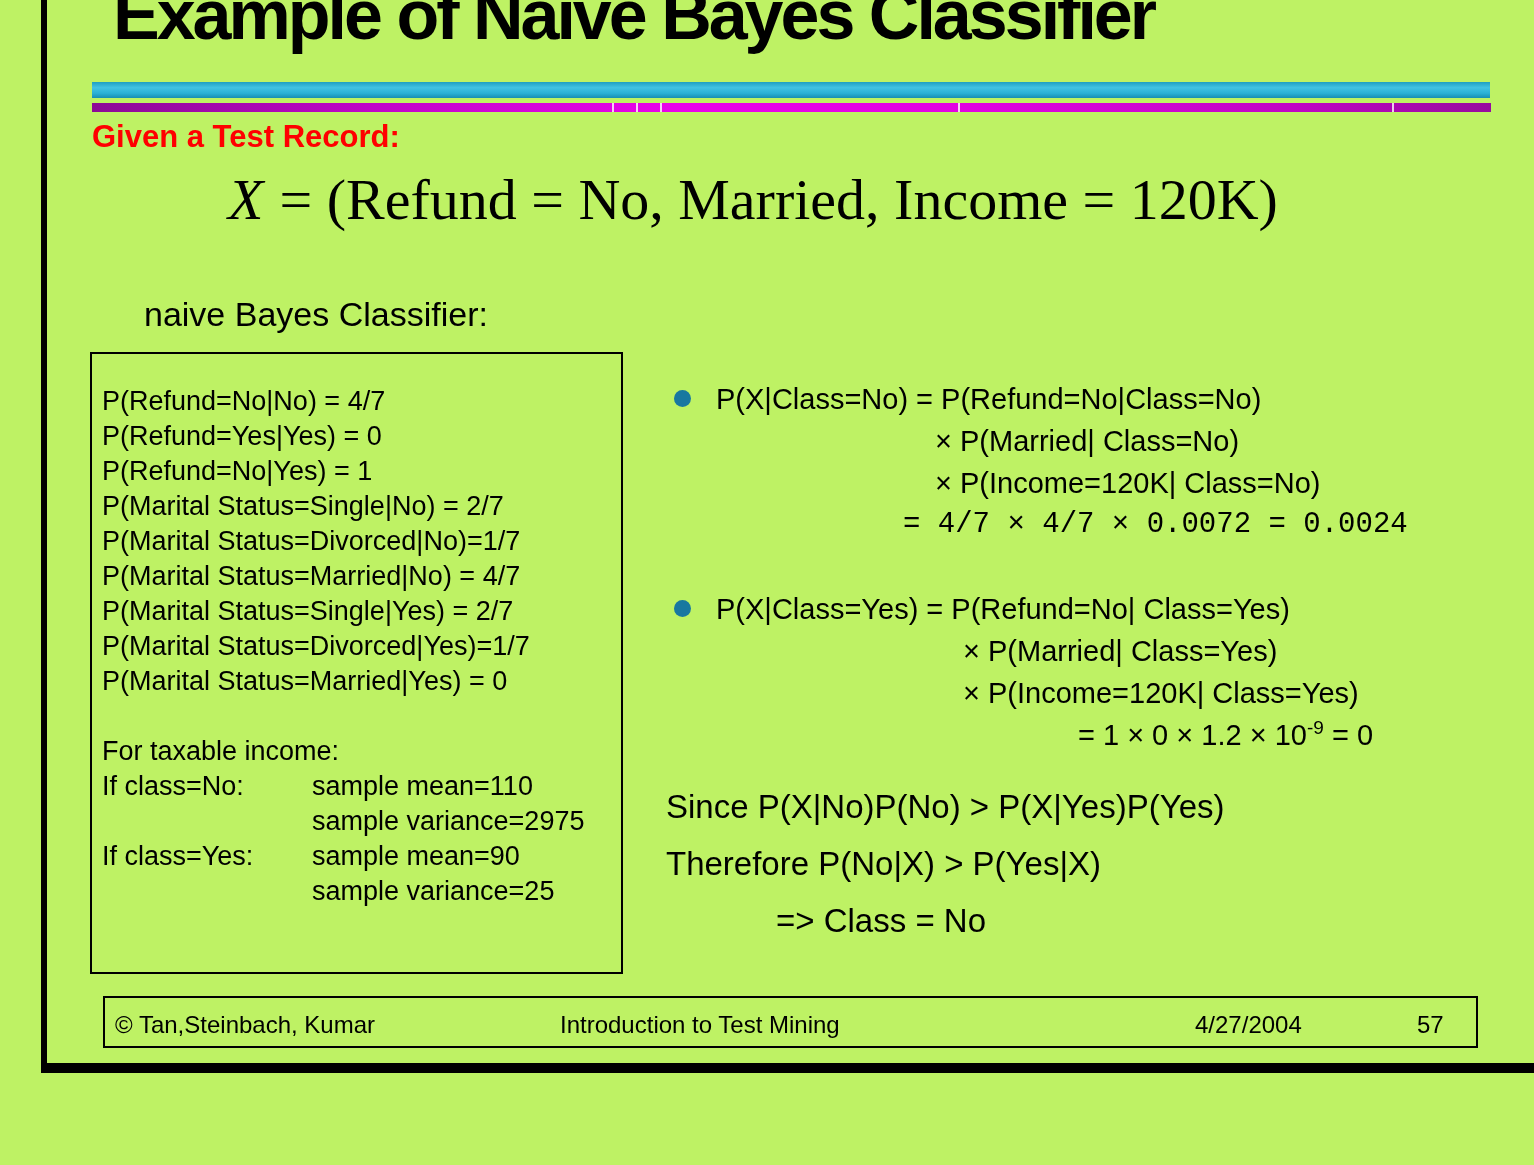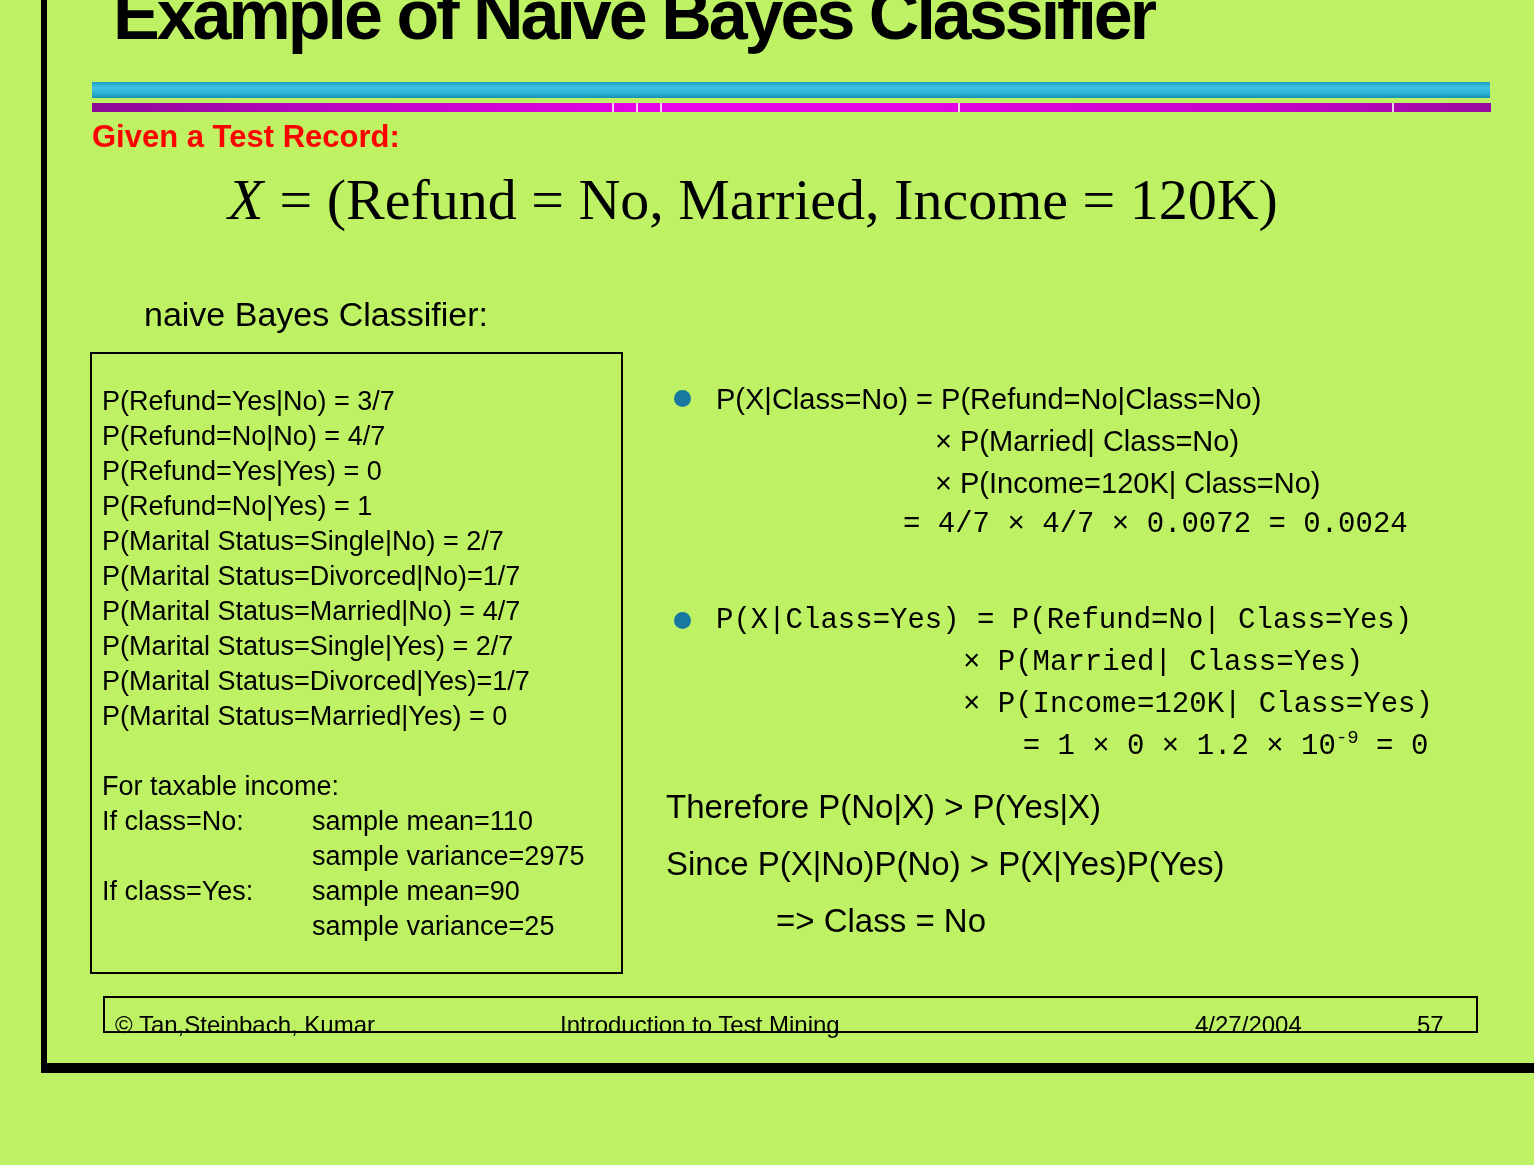--- a/index.html
+++ b/index.html
@@ -29,34 +29,34 @@
 
   .classifier-label { position:absolute; left:104px; top:295px; font-size:34px; white-space:nowrap;margin-left:40px; }
 
   .prob-box { position:absolute; left:90px; top:352px; width:533px; height:622px;
               border:2px solid #000; box-sizing:border-box; padding:30px 0 0 10px;
               font-size:27px; line-height:35px; white-space:nowrap; }
   .prob-box .blank { height:35px; }
   .income-row .ilabel { display:inline-block; width:210px; }
 
   .bullets { position:absolute; left:663px; top:378px; width:870px; font-size:29px; line-height:42px; white-space:nowrap; }
-  .bullet-block2 { margin-top:52px;font-family:Liberation Mono, monospace; }
+  .bullet-block2 { margin-top:40px; }
   .b-row { position:relative; padding-left:53px; }
   .dot { position:absolute; left:11px; top:12px; width:17px; height:17px; border-radius:50%; background:#1878a0; }
   .b-mult1 { padding-left:272px; }
   .b-res1  { padding-left:240px;font-family:Liberation Mono, monospace; }
   .b-mult2 { padding-left:300px; }
   .b-res2  { padding-left:255px;text-align:center; }
   .supscript { font-size:19px; position:relative; top:-11px; }
 
   .conclusion { position:absolute; left:666px; top:788px; font-size:33px; white-space:nowrap; }
   .conclusion .c-line { margin-bottom:19px; }
   .c-class { padding-left:110px; }
 
-  .footer-box { position:absolute; left:103px; top:996px; width:1375px; height:37px;
+  .footer-box { position:absolute; left:103px; top:996px; width:1375px; height:52px;
                 border:2px solid #000; box-sizing:border-box; font-size:24px; }
   .footer-box span { position:absolute; top:13px; white-space:nowrap; }
   .f-copy   { left:10px; }
   .f-course { left:455px; }
   .f-date   { left:1090px; }
   .f-page   { left:1312px; }
 </style>
 </head>
 <body>
 
@@ -78,21 +78,20 @@
 
   <div class="given">Given a Test Record:</div>
 
   <div class="formula">
     <span class="var">X</span><span>= (Refund = No, Married, Income = 120K)</span>
   </div>
 
   <div class="classifier-label">naive Bayes Classifier:</div>
 
   <div class="prob-box">
-    <div>P(Refund=Yes|No) = 3/7</div>
     <div>P(Refund=No|No) = 4/7</div>
     <div>P(Refund=Yes|Yes) = 0</div>
     <div>P(Refund=No|Yes) = 1</div>
     <div>P(Marital Status=Single|No) = 2/7</div>
     <div>P(Marital Status=Divorced|No)=1/7</div>
     <div>P(Marital Status=Married|No) = 4/7</div>
     <div>P(Marital Status=Single|Yes) = 2/7</div>
     <div>P(Marital Status=Divorced|Yes)=1/7</div>
     <div>P(Marital Status=Married|Yes) = 0</div>
     <div class="blank"></div>
@@ -131,22 +130,22 @@
       <div class="b-mult2">× P(Married| Class=Yes)</div>
       <div class="b-mult2">× P(Income=120K| Class=Yes)</div>
       <div class="b-res2">
         <span>= 1 × 0 × 1.2 × 10</span><span class="supscript">-9</span><span> = 0</span>
       </div>
     </div>
 
   </div>
 
   <div class="conclusion">
+    <div class="c-line">Since P(X|No)P(No) &gt; P(X|Yes)P(Yes)</div>
     <div class="c-line">Therefore P(No|X) &gt; P(Yes|X)</div>
-    <div class="c-line">Since P(X|No)P(No) &gt; P(X|Yes)P(Yes)</div>
     <div class="c-class">=&gt; Class = No</div>
   </div>
 
   <div class="footer-box">
     <span class="f-copy">© Tan,Steinbach, Kumar</span>
     <span class="f-course">Introduction to Test Mining</span>
     <span class="f-date">4/27/2004</span>
     <span class="f-page">57</span>
   </div>
 

